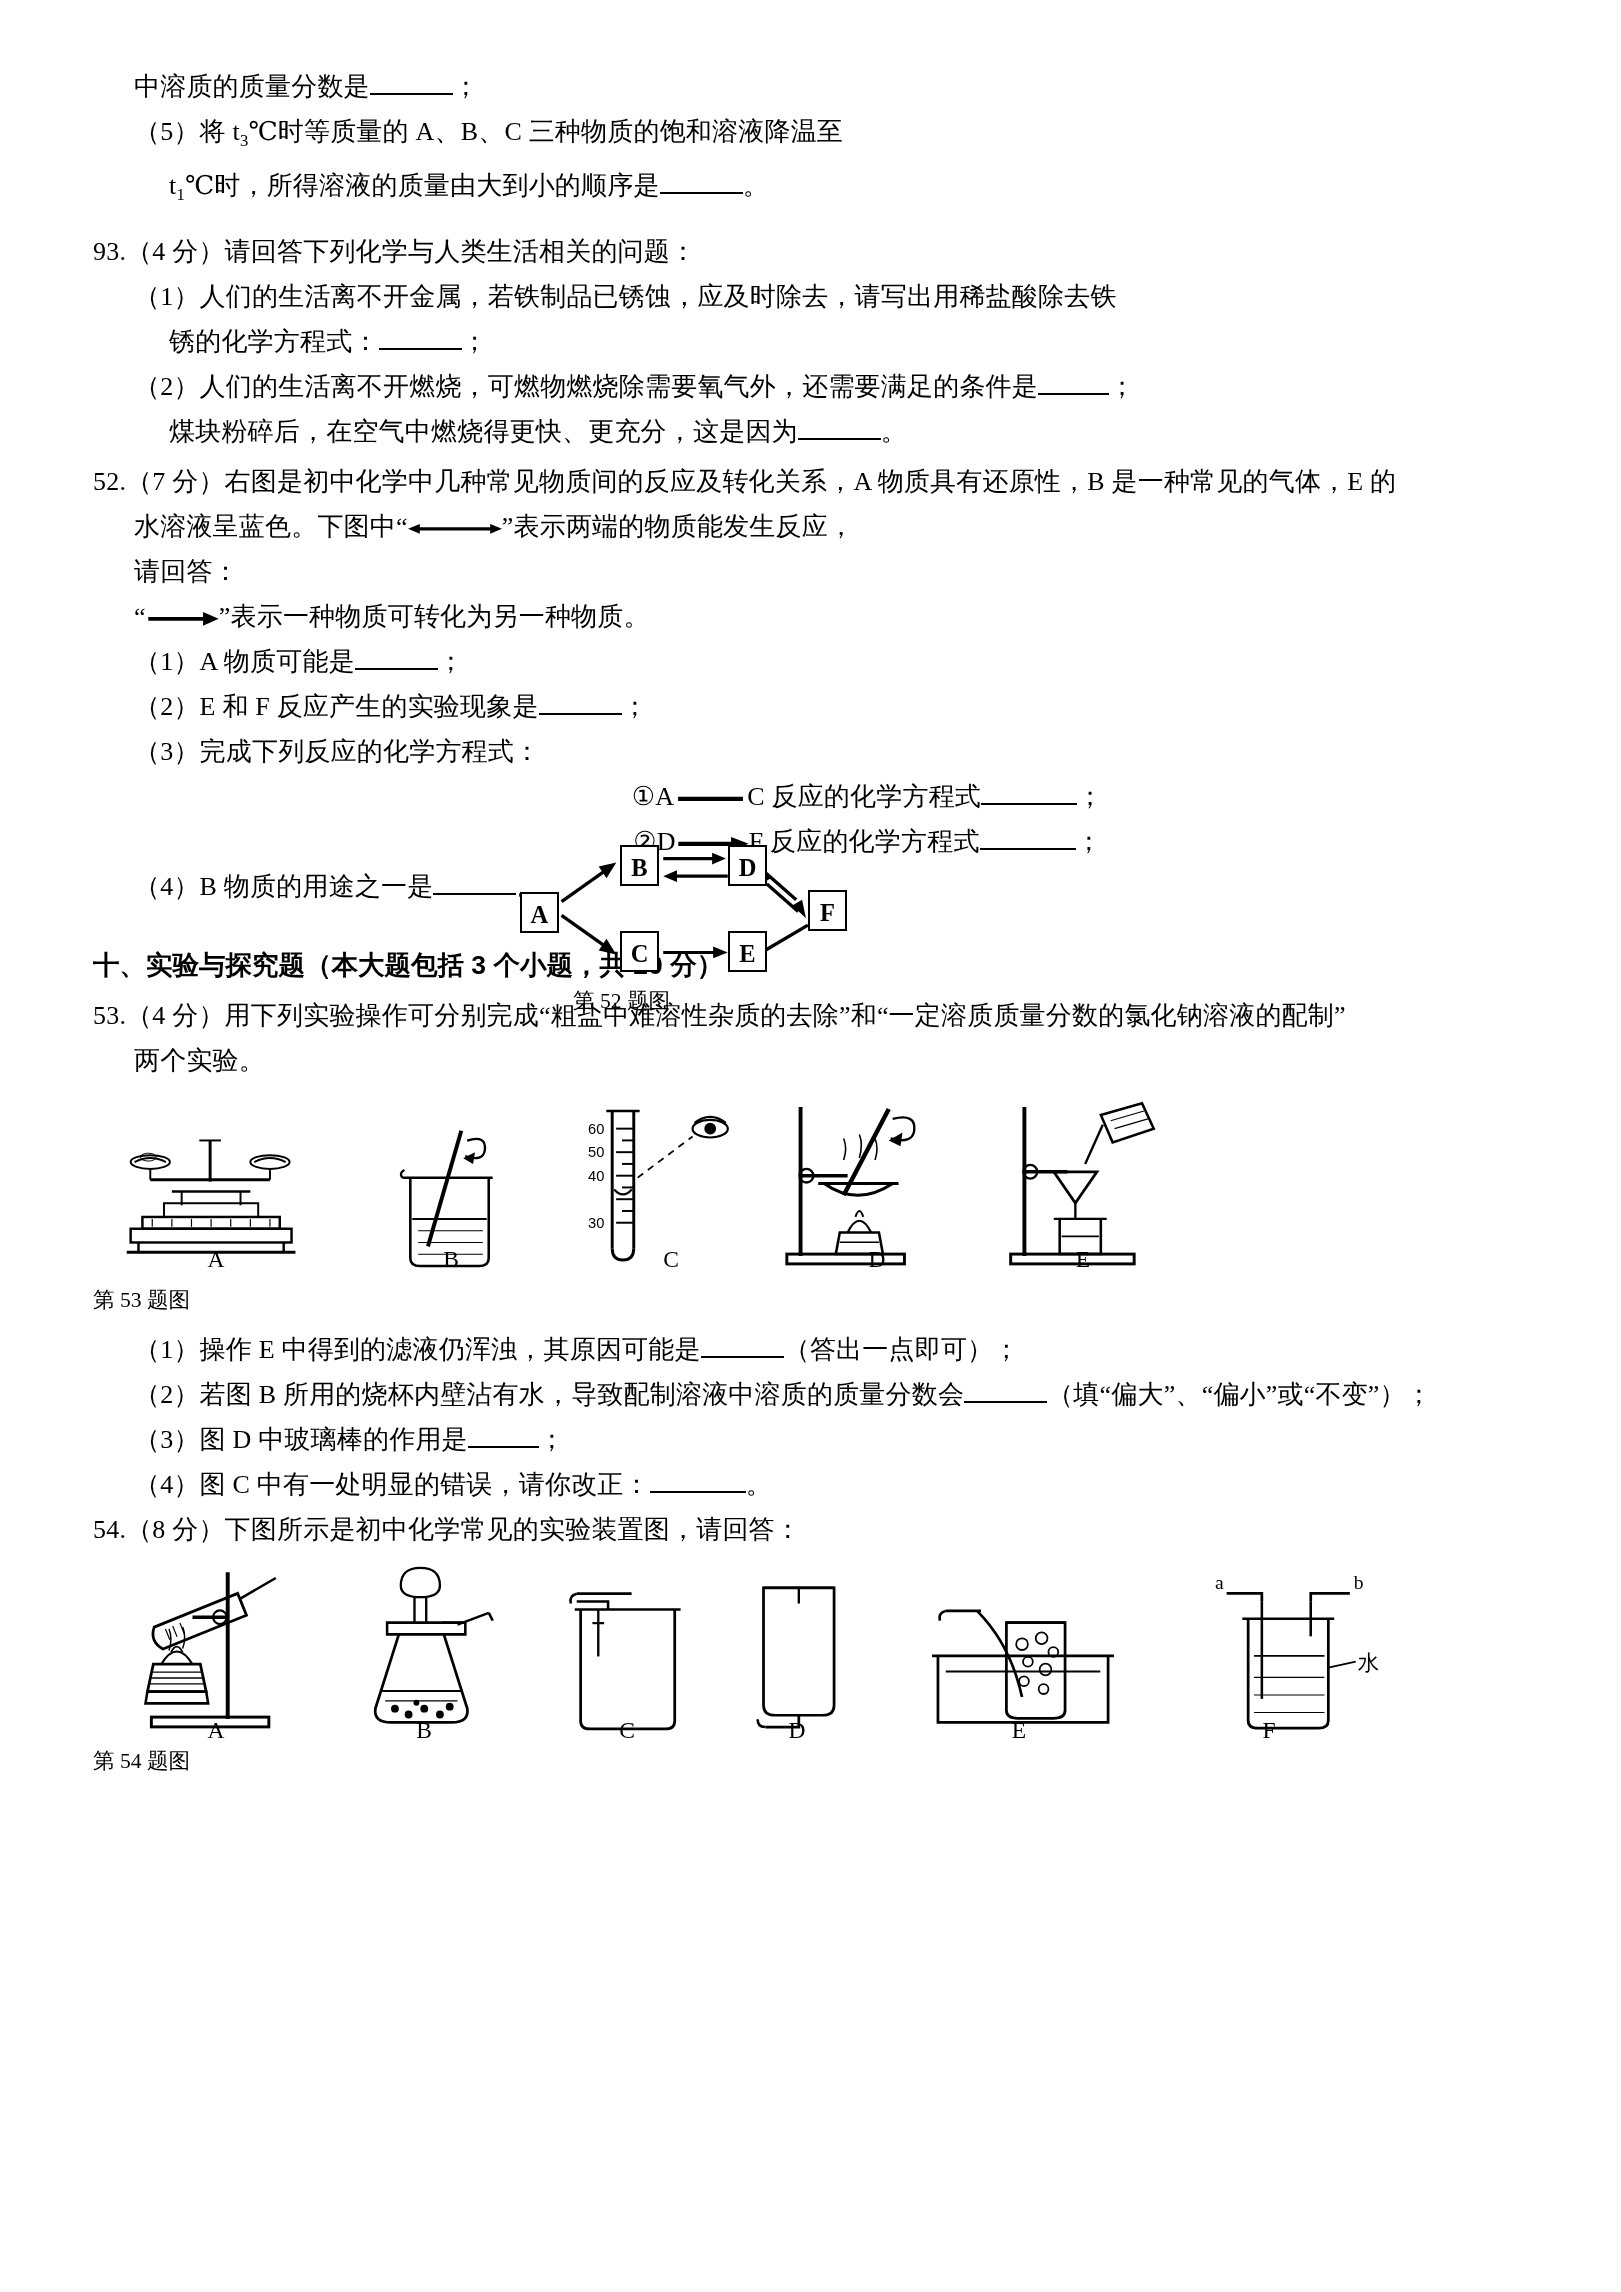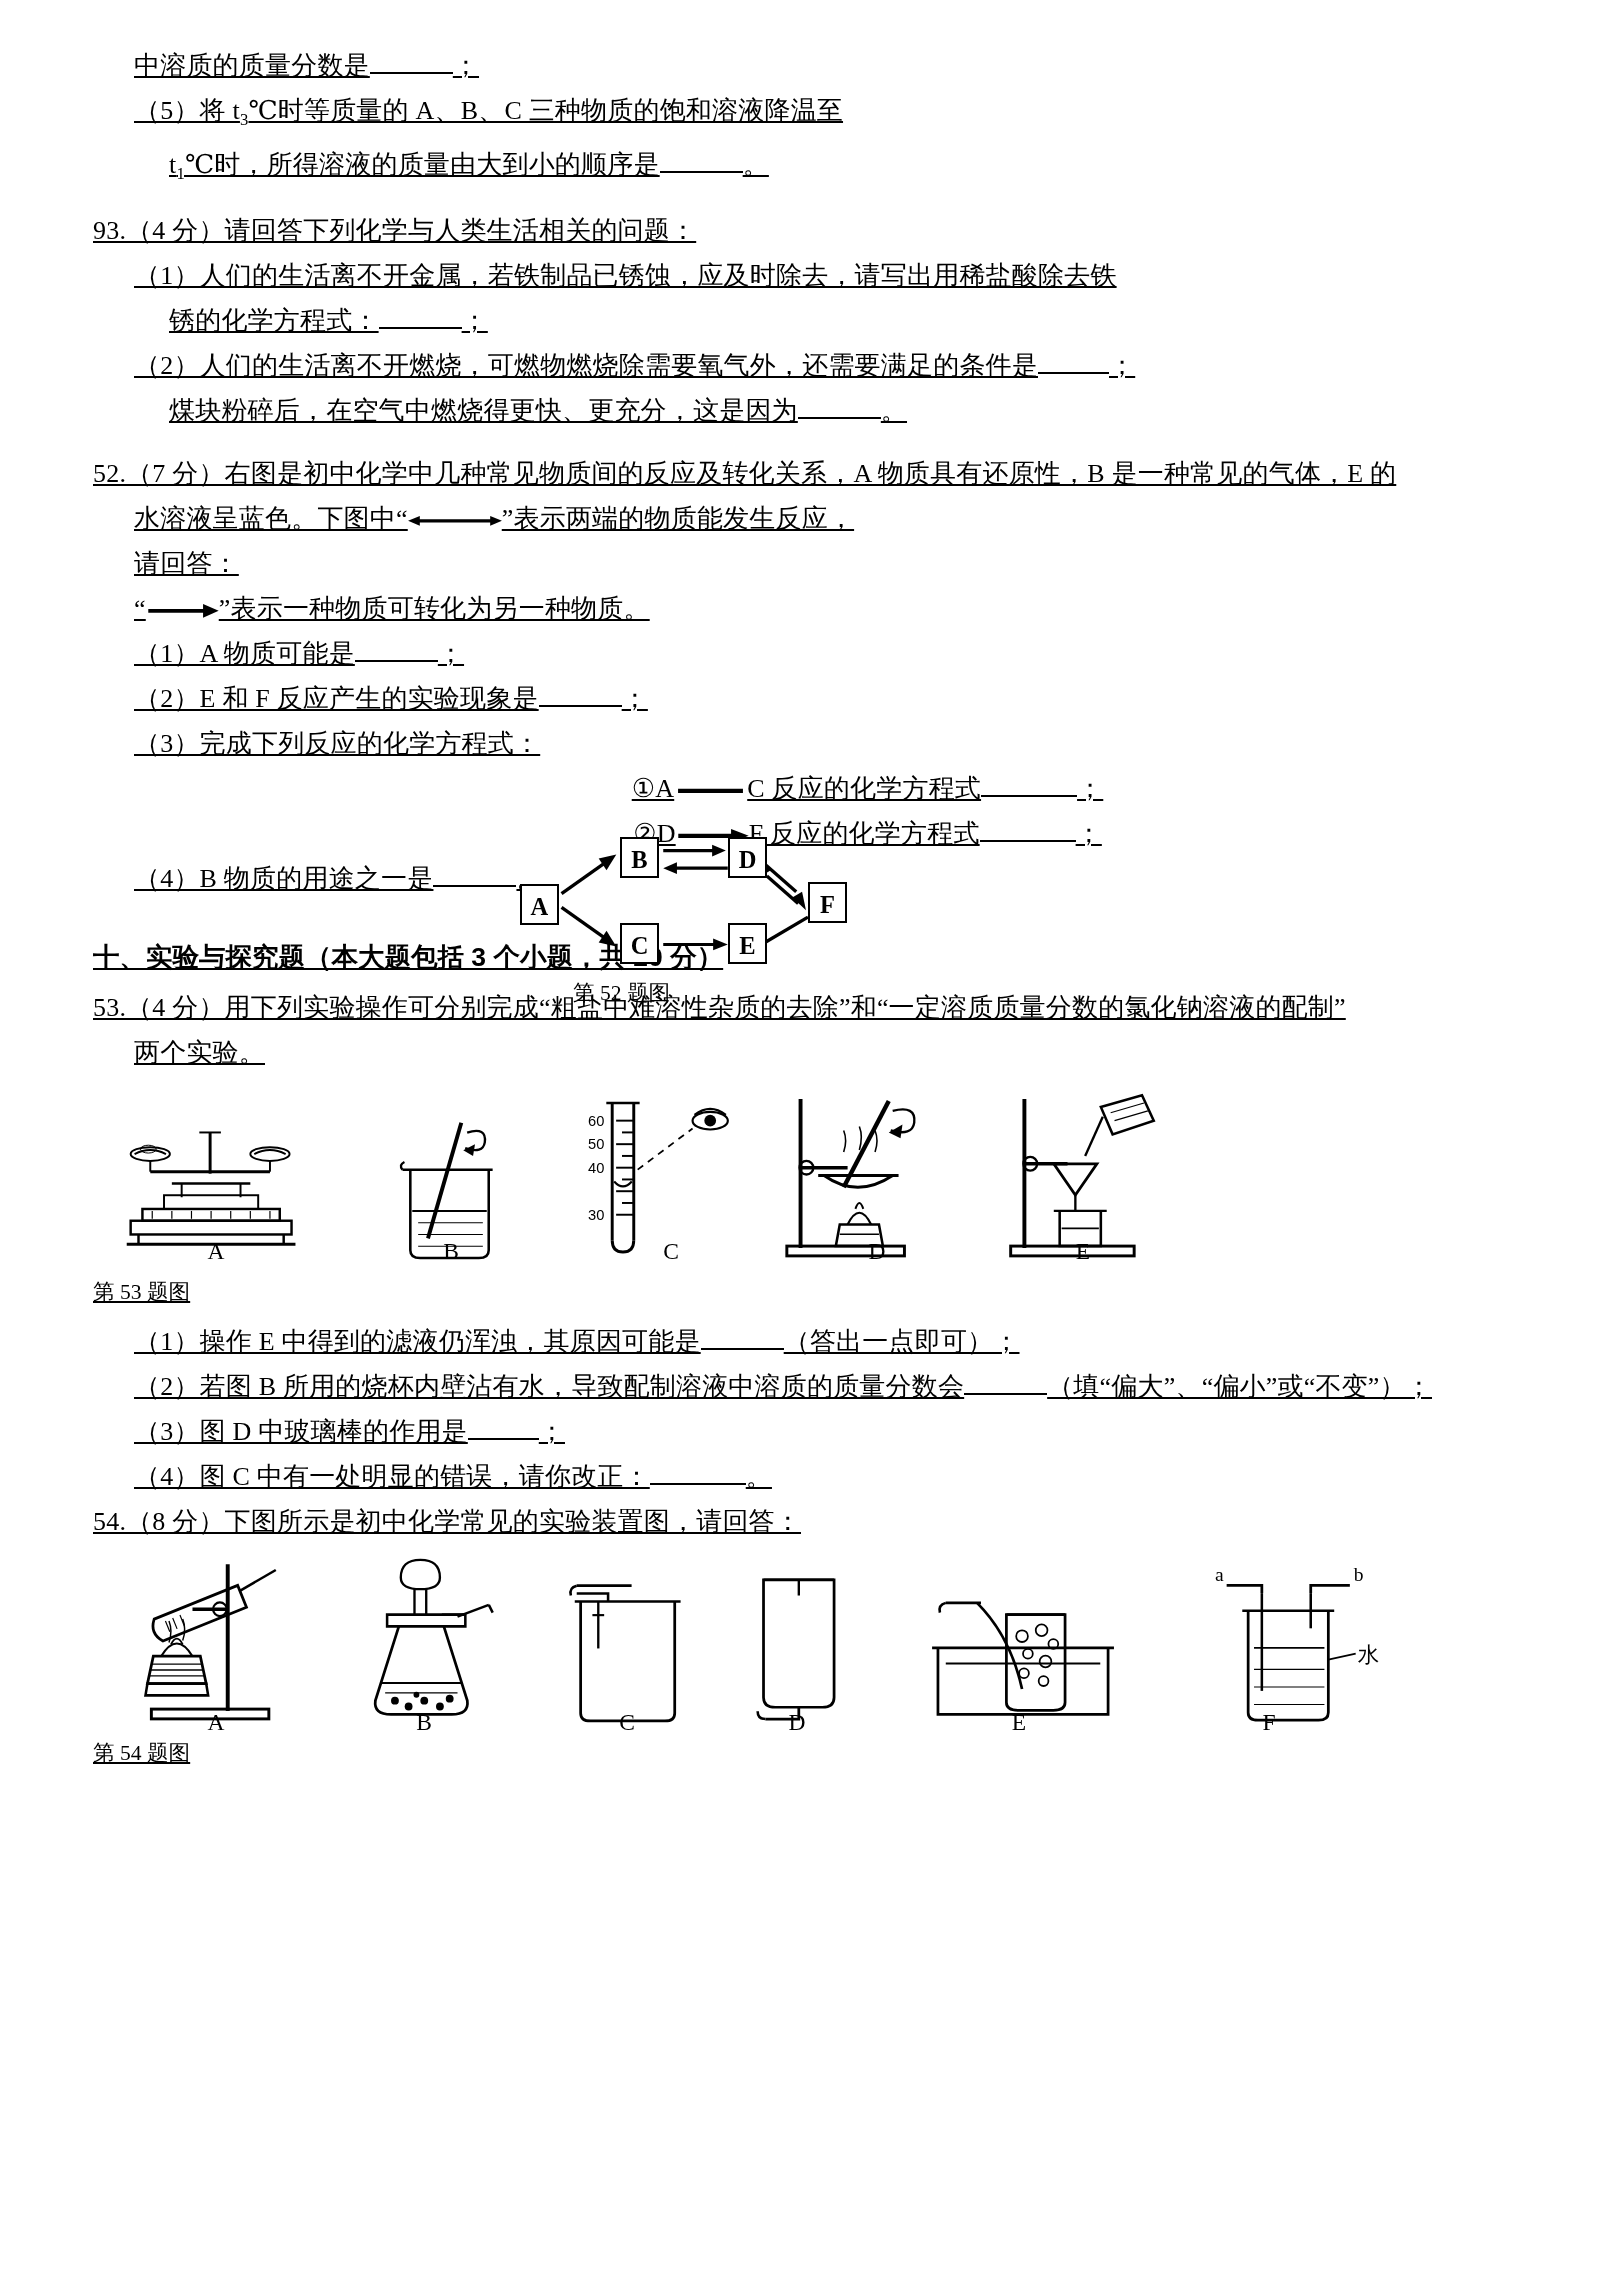--- a/index.html
+++ b/index.html
@@ -15,23 +15,22 @@
     position: relative;
     width: 1621px;
     height: 2293px;
     margin: 0 auto;
     background: #fff;
     overflow: hidden;
   }
   .content {
     position: absolute;
     left: 93px;
-    top: 43px;
+    top: 64px;
     width: 1431px;
-    text-decoration: underline;
   }
   .line {
     font-size: 26px;
     line-height: 45px;
     white-space: nowrap;
     letter-spacing: 0.2px;
   }
   .ind1 { padding-left: 41px; }
   .ind2 { padding-left: 76px; }
   .ind3 { padding-left: 118px; text-align: center; }
@@ -131,21 +130,21 @@
     <div class="line ind1">
       <span>（2）人们的生活离不开燃烧，可燃物燃烧除需要氧气外，还需要满足的条件是</span><span class="blank b70"></span><span>；</span>
     </div>
 
     <div class="line ind2">
       <span>煤块粉碎后，在空气中燃烧得更快、更充分，这是因为</span><span class="blank b80"></span><span>。</span>
     </div>
 
     <div class="qrow">
 
-      <div class="line" style="padding-left:0;margin-top:18px">
+      <div class="line" style="padding-left:0;margin-top:5px">
         <span>52.（7 分）右图是初中化学中几种常见物质间的反应及转化关系，A 物质具有还原性，B 是一种常见的气体，E 的</span>
       </div>
 
       <div class="line ind1">
         <span>水溶液呈蓝色。下图中“</span><span style="display:inline-block;width:94px;position:relative;vertical-align:middle"><svg width="94" height="13.7" viewBox="0 0 96 14">
               <line class="stk" x1="8" y1="7" x2="88" y2="7" stroke-width="3.2"></line>
               <polygon points="0,7 12,2 12,12" fill="#000"></polygon>
               <polygon points="96,7 84,2 84,12" fill="#000"></polygon>
             </svg></span><span>”表示两端的物质能发生反应，</span>
       </div>

